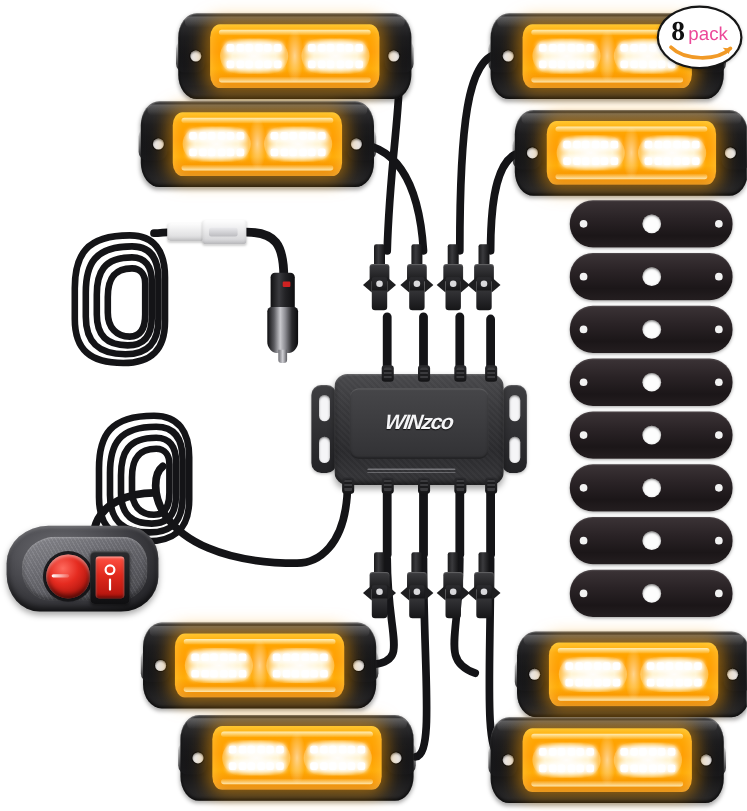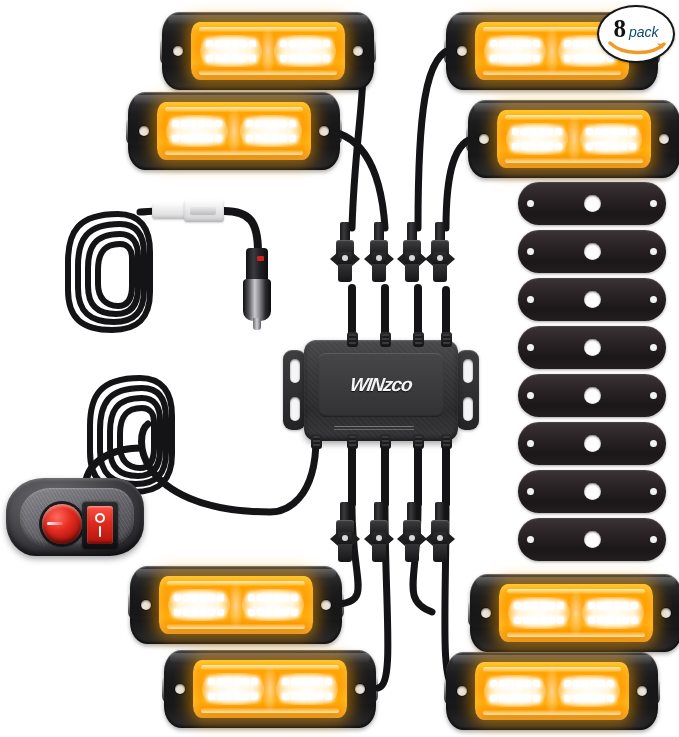--- a/index.html
+++ b/index.html
@@ -427,21 +427,21 @@
     left:0; right:0; top: 9px;
     display:flex; align-items: baseline;
     justify-content:center; gap:3px;
   }
   .badge-num {
     font-size: 25px; font-weight: bold;
     color:#111; line-height:1;
     font-family:"Liberation Serif", serif;
   }
   .badge-word {
-    font-size: 14px; color:#0c4a6e; line-height:1;font-style:italic;
+    font-size: 17px; color:#ec4899; line-height:1;
   }
   .badge-smile { position:absolute; left: 9px; top: 32px; }
 </style>
 </head>
 <body>
 
 <div id="stage">
 
   <svg class="wires" viewBox="0 0 679 737">
     <defs>

